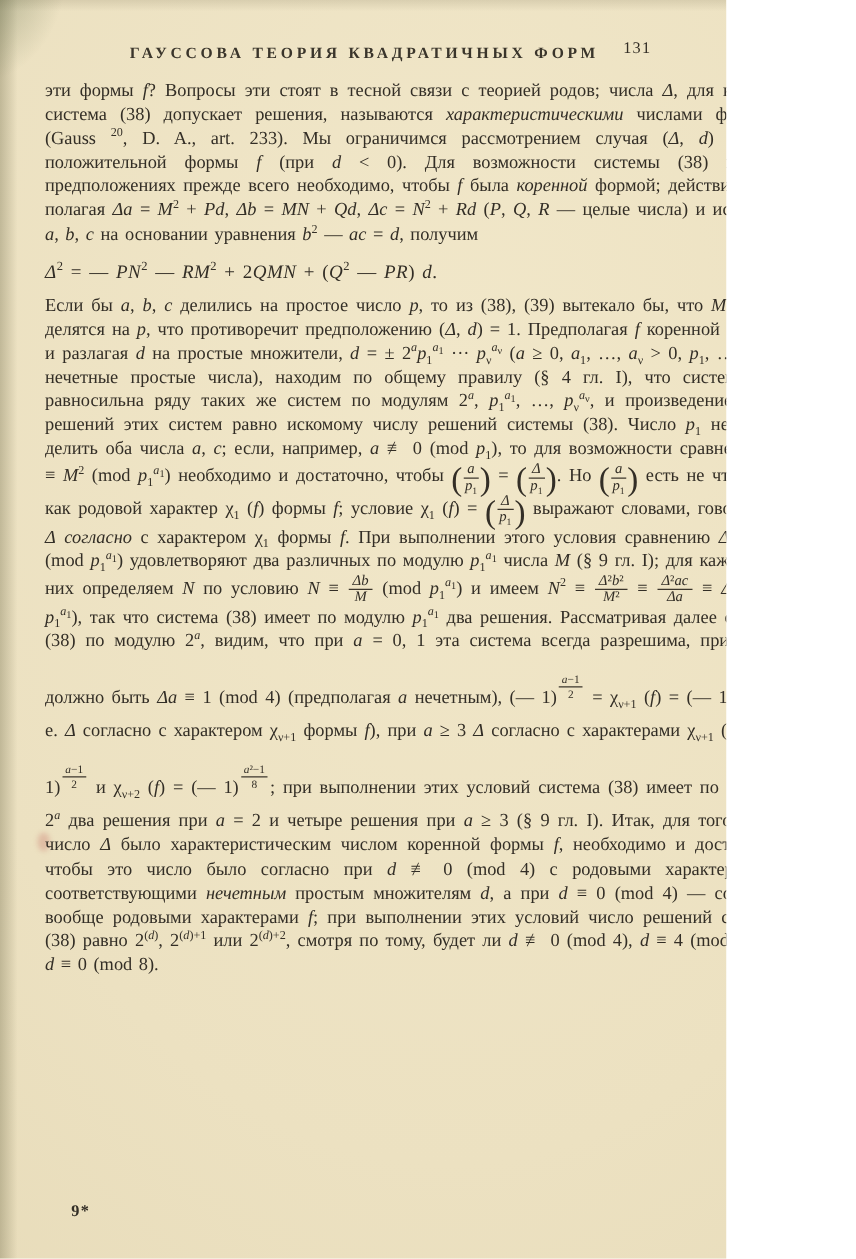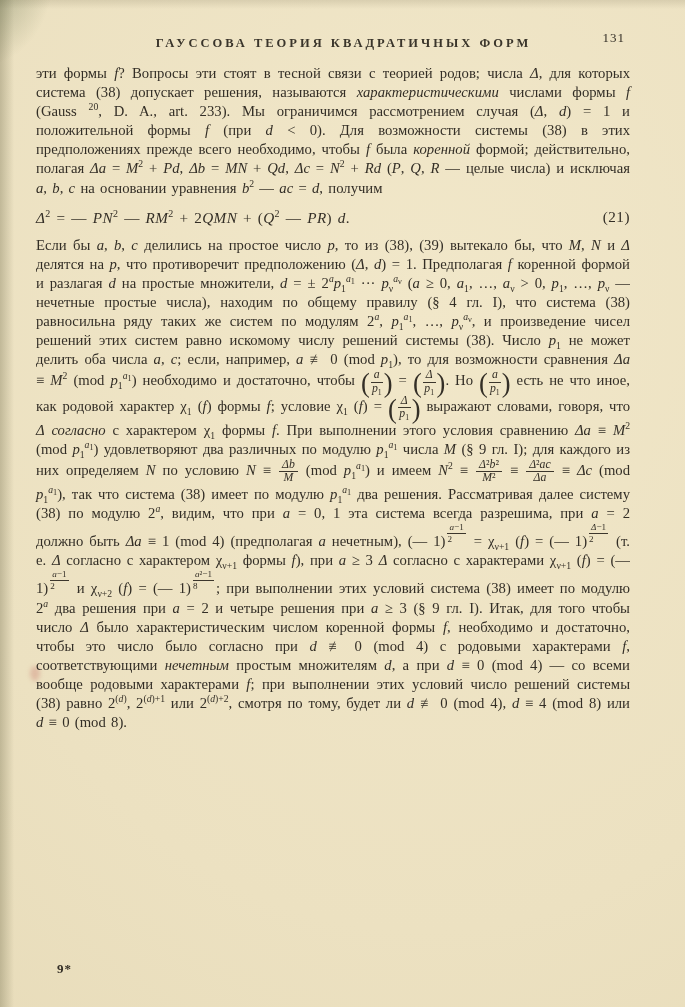--- a/index.html
+++ b/index.html
@@ -1,17 +1,17 @@
 <!DOCTYPE html>
 <html><head>
 <meta charset="utf-8">
 <style>
   html,body{margin:0;padding:0;width:685px;height:1007px;}
   .page{
-    position:relative;width:685px;height:1007px;overflow:hidden;
+    position:relative;width:581px;height:1007px;overflow:hidden;
     background:
       radial-gradient(140% 120% at 62% 30%, #f1e7c9 0%, #ece1c1 52%, #e6dab7 88%, #e0d3ad 100%);
     color:#332e26;
     font-family:"Liberation Serif","DejaVu Serif",serif;
   }
   .edge-left{position:absolute;top:0;bottom:0;left:0;width:14px;
     background:linear-gradient(to right, rgba(101,97,64,0.32), rgba(101,97,64,0));pointer-events:none;}
   .edge-top{position:absolute;top:0;left:0;right:0;height:9px;
     background:linear-gradient(to bottom, rgba(120,110,80,0.18), rgba(120,110,80,0));pointer-events:none;}
   .corner-top-left{position:absolute;left:0;top:0;width:100px;height:130px;
@@ -33,21 +33,21 @@
 
   i{font-style:italic;}
   sup{font-size:0.66em;vertical-align:super;line-height:0;}
   sub{font-size:0.66em;vertical-align:sub;line-height:0;}
   sup sub{font-size:0.85em;vertical-align:-0.3em;}
 
   .bigp{font-size:1.8em;vertical-align:-0.28em;line-height:0;}
   .frac{display:inline-block;vertical-align:-0.55em;text-align:center;line-height:1.05;font-size:0.8em;margin:0 1px;}
   .frac .num{display:block;border-bottom:1px solid #3c362c;padding:0 3px;}
   .frac .den{display:block;}
-  .supfrac{display:inline-block;vertical-align:0.45em;text-align:left;line-height:1;font-size:0.62em;margin:0 2px;}
+  .supfrac{display:inline-block;vertical-align:0.45em;text-align:center;line-height:1;font-size:0.62em;margin:16px 2px;}
   .supfrac .num{display:block;border-bottom:1px solid #3c362c;padding:0 2px 1px;}
   .supfrac .den{display:block;padding-top:1px;}
 
   .sig{position:absolute;left:57px;bottom:30px;font-size:13px;font-weight:bold;letter-spacing:1px;}
 </style>
 </head>
 <body>
 
 <div class="page">
   <div class="edge-left"></div>

